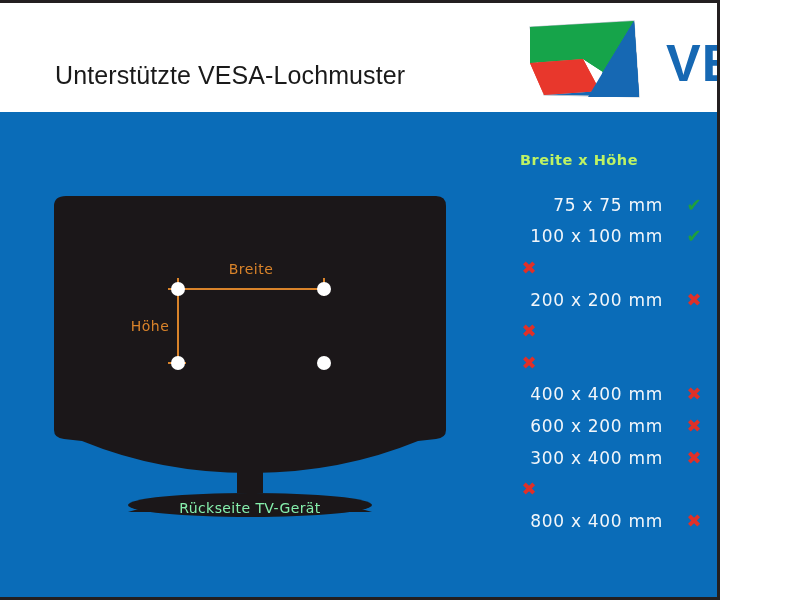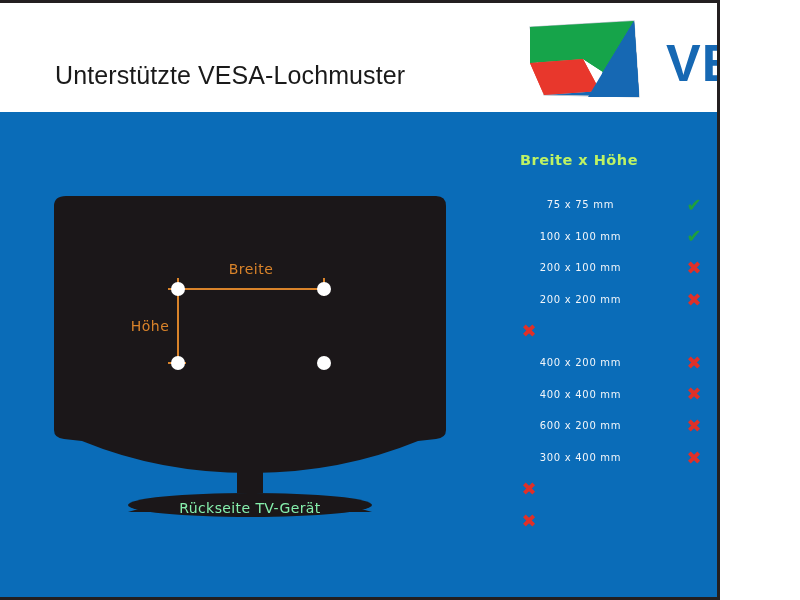--- a/index.html
+++ b/index.html
@@ -67,23 +67,23 @@
     font-size:14.5px; font-weight:bold; color:#bef264;
     letter-spacing:0.5px;
     margin-bottom:21px;
     padding-left:22px;
   }
   .vesa-row {
     display:flex; align-items:center;
     height:31.6px;
   }
   .vesa-size {
-    width:165px; text-align:center;
-    font-family:"DejaVu Sans", sans-serif;
-    font-size:10px; color:#f2f6fa;
+    width:165px; text-align:right;
+    font-family:"DejaVu Sans", sans-serif;
+    font-size:17px; color:#f2f6fa;
     letter-spacing:0.7px;
     white-space:nowrap;
   }
   .vesa-mark {
     width:62px; text-align:center;
     font-size:18px; font-weight:bold;
     line-height:1;
   }
   .mark-yes { color:#1fa03c; }
   .mark-no  { color:#e03028; }
@@ -174,48 +174,47 @@
 
       <div class="vesa-row">
         <span class="vesa-size">75 x 75 mm</span>
         <span class="vesa-mark mark-yes">✔</span>
       </div>
       <div class="vesa-row">
         <span class="vesa-size">100 x 100 mm</span>
         <span class="vesa-mark mark-yes">✔</span>
       </div>
       <div class="vesa-row">
-        <span class="vesa-size">200 x 100 mm</span>
         <span class="vesa-mark mark-no">✖</span>
       </div>
       <div class="vesa-row">
         <span class="vesa-size">200 x 200 mm</span>
         <span class="vesa-mark mark-no">✖</span>
       </div>
       <div class="vesa-row">
         <span class="vesa-mark mark-no">✖</span>
       </div>
       <div class="vesa-row">
-        <span class="vesa-size">400 x 200 mm</span>
         <span class="vesa-mark mark-no">✖</span>
       </div>
       <div class="vesa-row">
         <span class="vesa-size">400 x 400 mm</span>
         <span class="vesa-mark mark-no">✖</span>
       </div>
       <div class="vesa-row">
         <span class="vesa-size">600 x 200 mm</span>
         <span class="vesa-mark mark-no">✖</span>
       </div>
       <div class="vesa-row">
         <span class="vesa-size">300 x 400 mm</span>
         <span class="vesa-mark mark-no">✖</span>
       </div>
       <div class="vesa-row">
         <span class="vesa-mark mark-no">✖</span>
       </div>
       <div class="vesa-row">
+        <span class="vesa-size">800 x 400 mm</span>
         <span class="vesa-mark mark-no">✖</span>
       </div>
     </div>
 
   </div>
 </div>
 
 </body></html>

